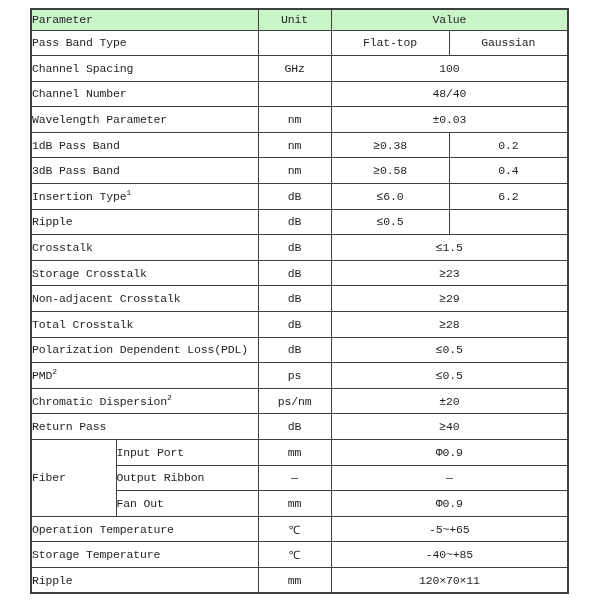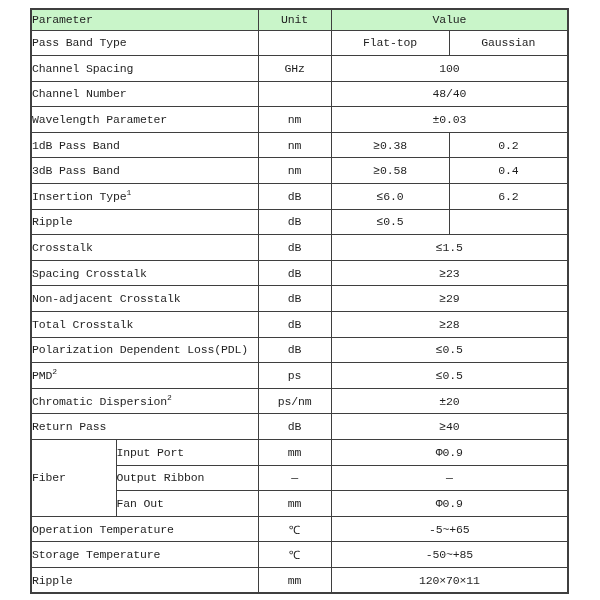--- a/index.html
+++ b/index.html
@@ -114,21 +114,21 @@
           <td class="center">dB</td>
           <td class="center">≤0.5</td>
           <td class="center"></td>
         </tr>
         <tr>
           <td class="left" colspan="2">Crosstalk</td>
           <td class="center">dB</td>
           <td class="center" colspan="2">≤1.5</td>
         </tr>
         <tr>
-          <td class="left" colspan="2">Spacing Crosstalk</td>
+          <td class="left" colspan="2">Storage Crosstalk</td>
           <td class="center">dB</td>
           <td class="center" colspan="2">≥23</td>
         </tr>
         <tr>
           <td class="left" colspan="2">Non-adjacent Crosstalk</td>
           <td class="center">dB</td>
           <td class="center" colspan="2">≥29</td>
         </tr>
         <tr>
           <td class="left" colspan="2">Total Crosstalk</td>
@@ -172,21 +172,21 @@
           <td class="center" colspan="2">Φ0.9</td>
         </tr>
         <tr>
           <td class="left" colspan="2">Operation Temperature</td>
           <td class="center">℃</td>
           <td class="center" colspan="2">-5~+65</td>
         </tr>
         <tr>
           <td class="left" colspan="2">Storage Temperature</td>
           <td class="center">℃</td>
-          <td class="center" colspan="2">-50~+85</td>
+          <td class="center" colspan="2">-40~+85</td>
         </tr>
         <tr>
           <td class="left" colspan="2">Ripple</td>
           <td class="center">mm</td>
           <td class="center" colspan="2">120×70×11</td>
         </tr>
       </tbody>
     </table>
   </div>
 </div>

